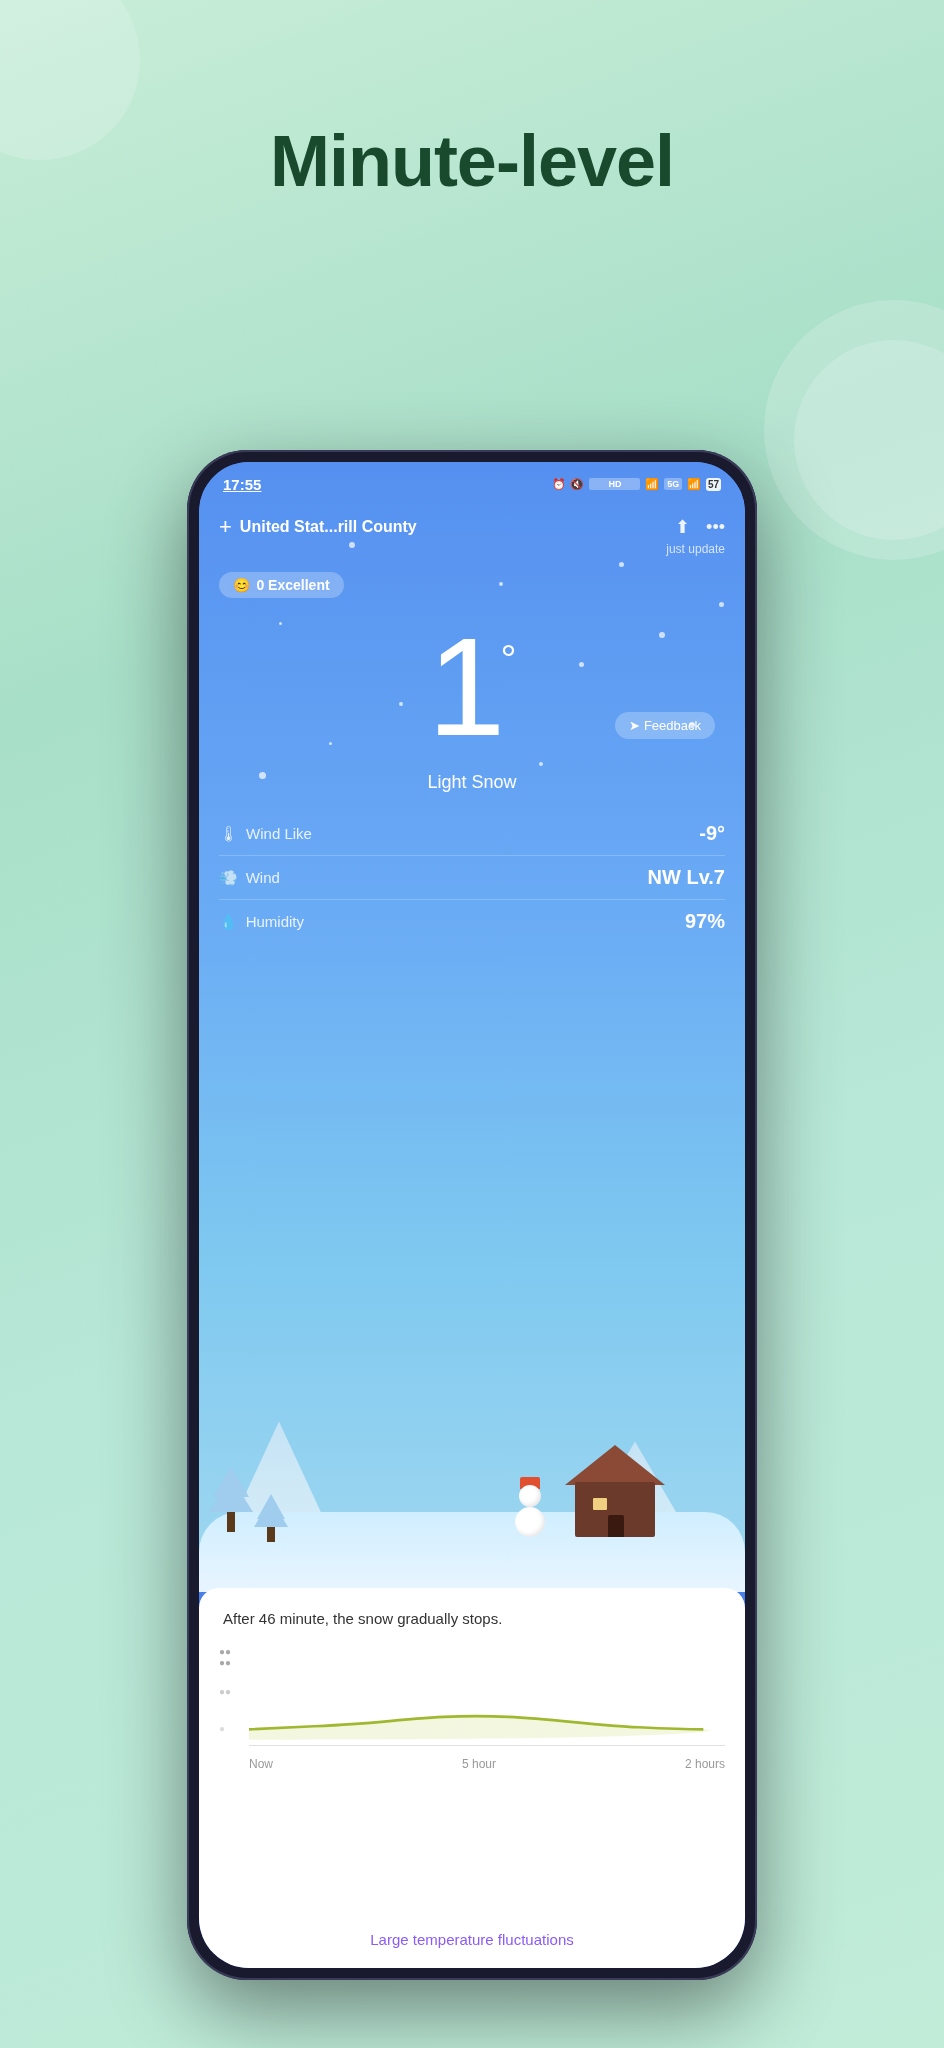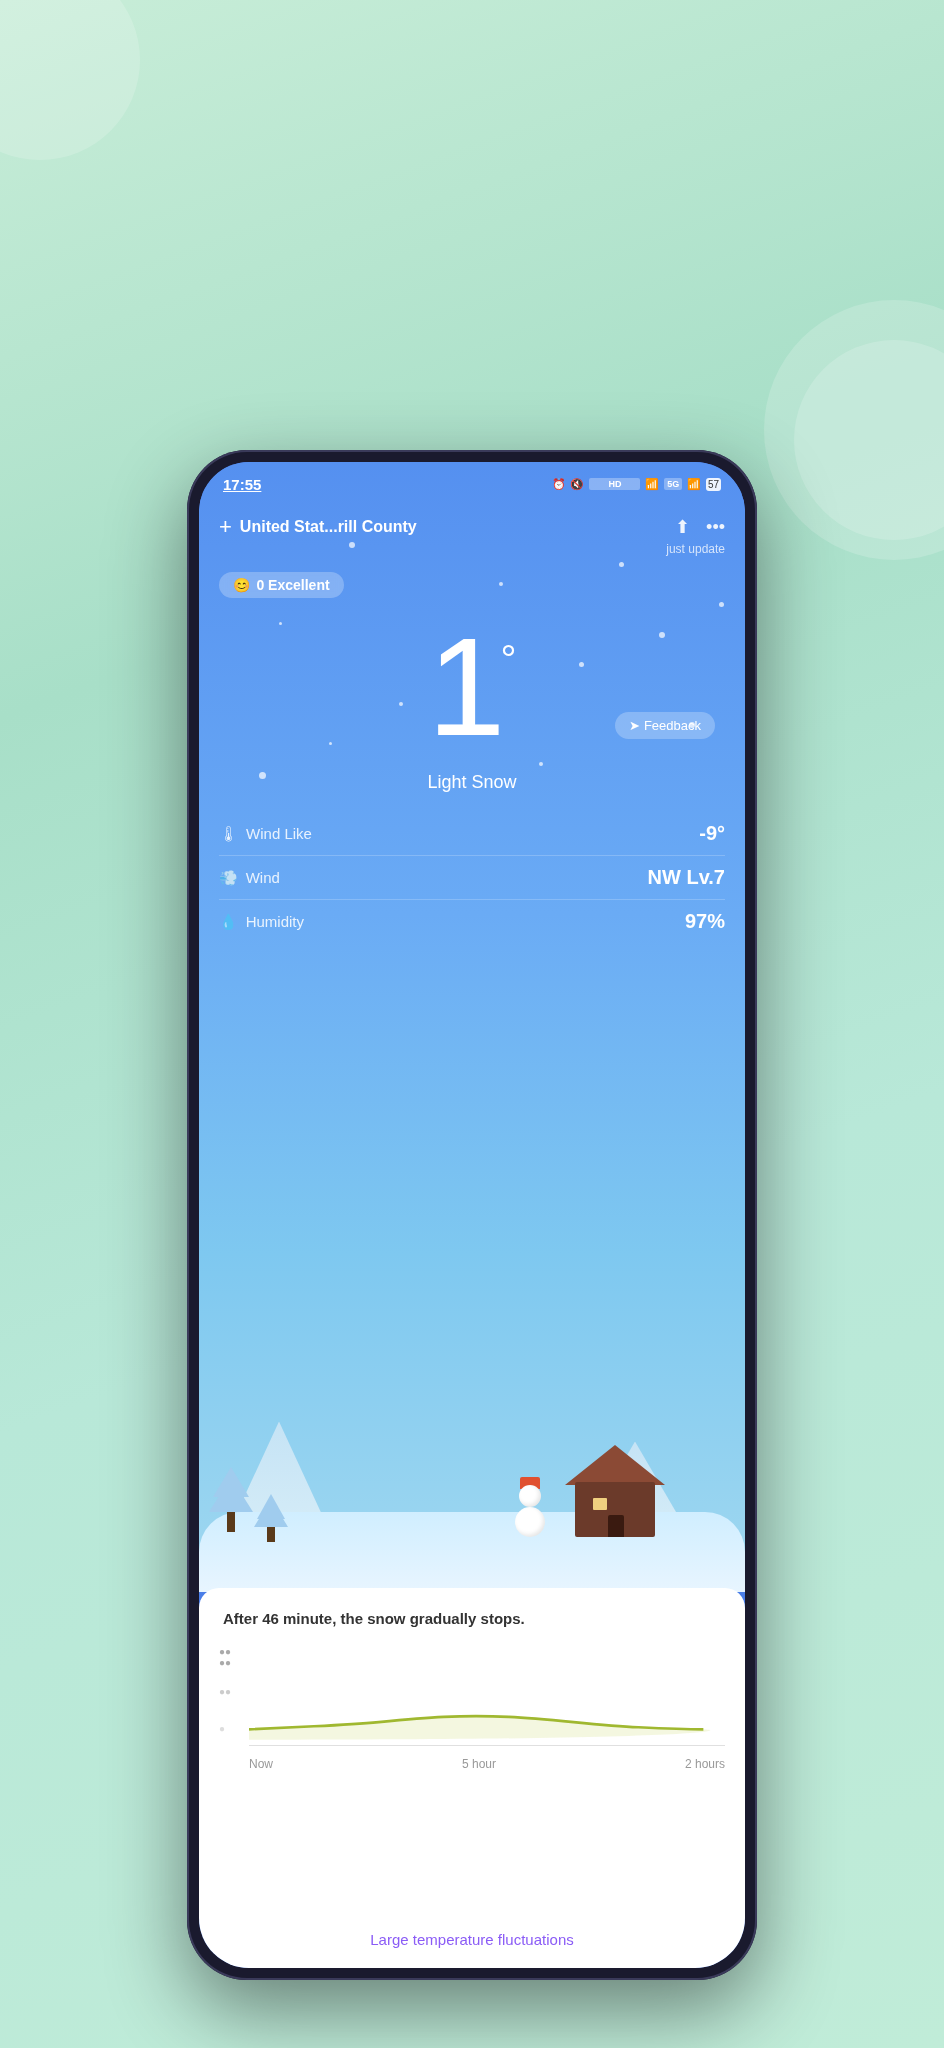--- a/index.html
+++ b/index.html
@@ -97,21 +97,21 @@
     }
 
     .battery-icon {
       display: inline-flex;
       align-items: center;
       background: rgba(255,255,255,0.9);
       border-radius: 3px;
       padding: 1px 2px;
       font-size: 10px;
       color: #333;
-      font-weight: normal;
+      font-weight: bold;
     }
 
     
     .weather-bg {
       position: absolute;
       top: 0; left: 0; right: 0;
       height: 75%;
       background: linear-gradient(180deg, #5590f0 0%, #6aabf5 40%, #7ec8f0 70%, #a0d8f0 100%);
     }
 
@@ -400,21 +400,21 @@
       bottom: 0; left: 0; right: 0;
       height: 380px;
       background: white;
       border-radius: 20px 20px 0 0;
     }
 
     .forecast-text {
       padding: 22px 24px 14px;
       font-size: 15px;
       color: #333;
-      font-weight: 700;
+      font-weight: 400;
     }
 
     
     .rainfall-chart {
       padding: 0 20px;
       height: 130px;
       position: relative;
     }
 
     .rain-icons-col {
@@ -480,20 +480,21 @@
     }
   </style>
 </head>
 <body>
 
 <div class="bg-circle bg-circle-1"></div>
 <div class="bg-circle bg-circle-2"></div>
 <div class="bg-circle bg-circle-3"></div>
 
 <div class="hero-title">
+  <div>Minute-level</div>
 </div>
 
 <div class="phone-wrapper">
   <div class="phone-frame">
 
     <div class="phone-screen">
 
       <div class="weather-bg">
 
         <div class="snow-particle" style="width:6px;height:6px;top:80px;left:150px;"></div>

